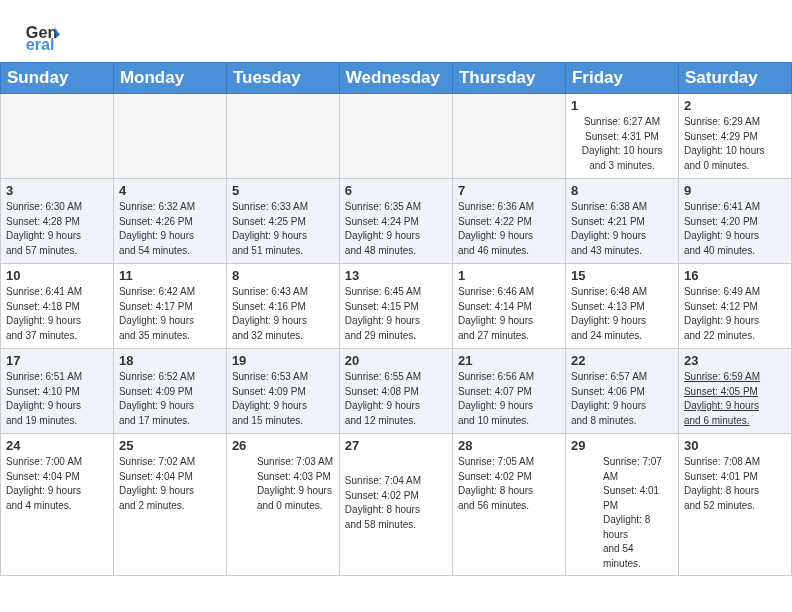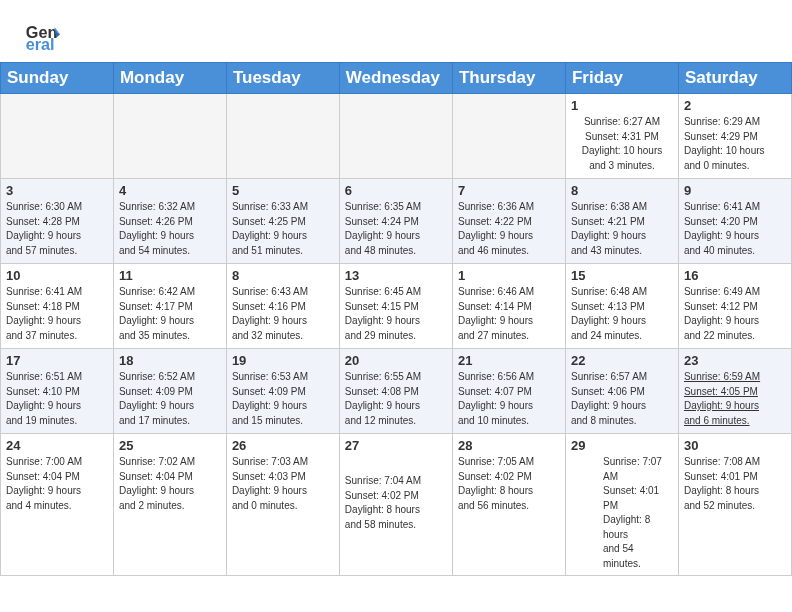--- a/index.html
+++ b/index.html
@@ -296,21 +296,21 @@
         </td>
         <td>
           <span class="day-num">25</span>
           <div class="day-info" style="white-space: pre-line;">Sunrise: 7:02 AM
 Sunset: 4:04 PM
 Daylight: 9 hours
 and 2 minutes.</div>
         </td>
         <td>
           <span class="day-num">26</span>
-          <div class="day-info" style="white-space: pre-line;">Sunrise: 7:03 AM
+          <div class="day-info" style="white-space: pre-line; margin-left: 25px;">Sunrise: 7:03 AM
 Sunset: 4:03 PM
 Daylight: 9 hours
 and 0 minutes.</div>
         </td>
         <td>
           <span class="day-num">27</span>
           <div class="day-info" style="white-space: pre-line; margin-top: 21px;">Sunrise: 7:04 AM
 Sunset: 4:02 PM
 Daylight: 8 hours
 and 58 minutes.</div>

